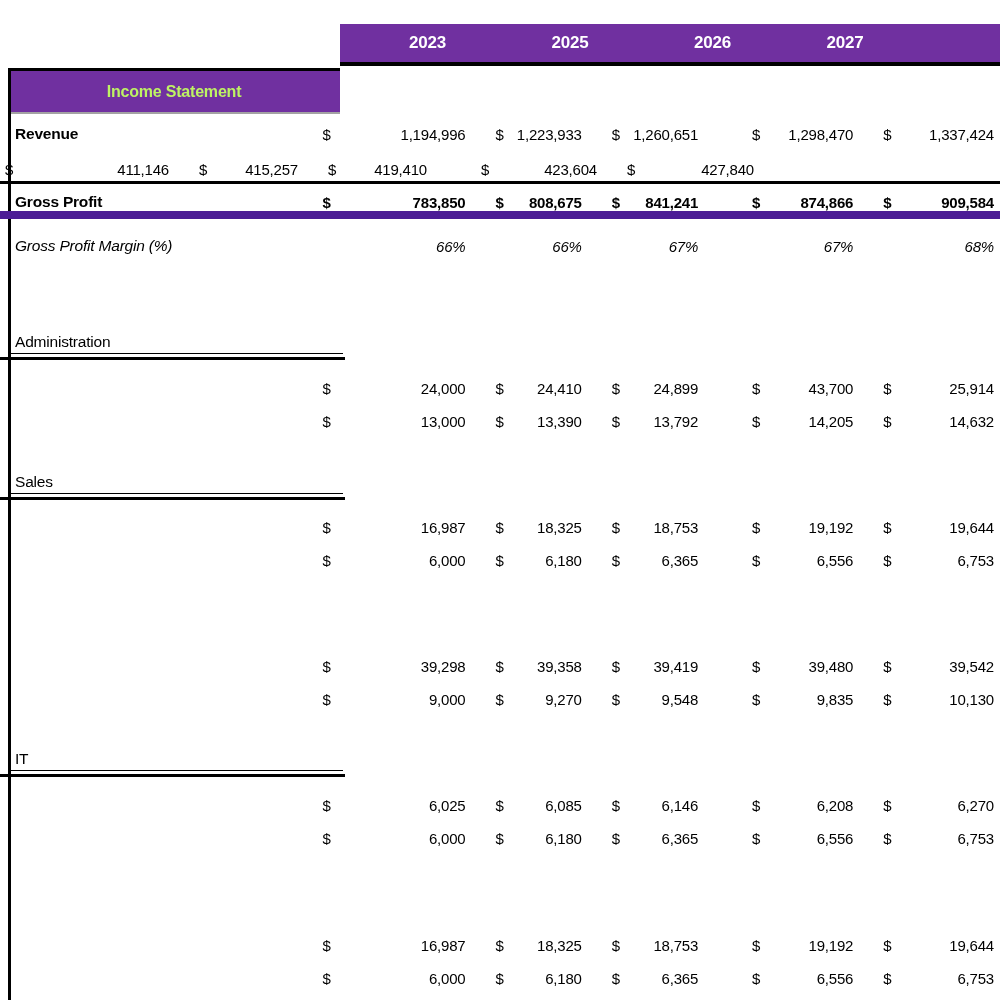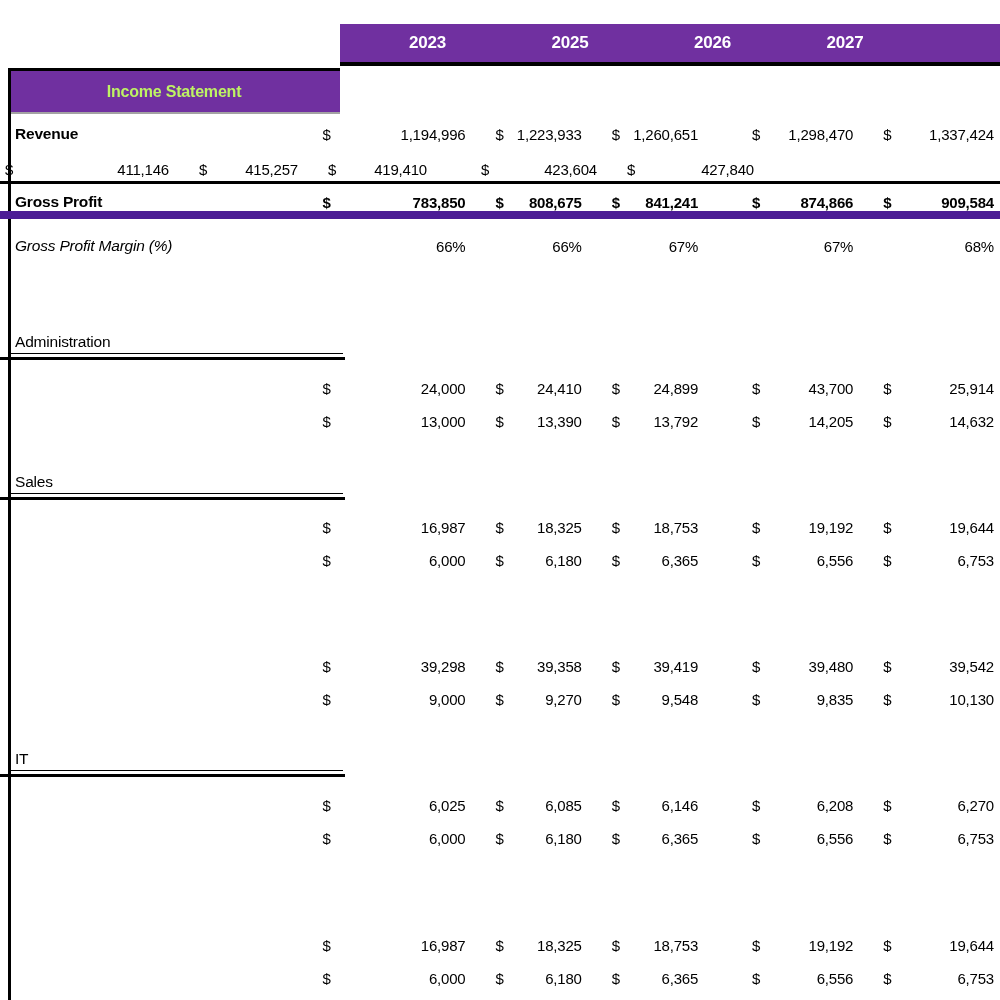--- a/index.html
+++ b/index.html
@@ -33,21 +33,21 @@
     font-weight:bold; font-size:15.5px; letter-spacing:-0.2px; white-space:nowrap;
   }
   .c {
     display:flex; justify-content:space-between; align-items:center;
     padding:0 6px 0 5px; box-sizing:border-box; font-size:15px; letter-spacing:-0.2px;
   }
   .c1 { width:175px; } .c2 { width:110px; } .c3 { width:110px; }
   .c4 { width:127px;margin-left:24px; } .c5 { width:138px; }
   .gp { border-top:3px solid #000; border-bottom:8px solid #4c1d95; height:38px; box-sizing:border-box; }
   .gp .cur, .gp .val { font-weight:bold; }
-  .pct { justify-content:flex-end; }
+  .pct { justify-content:flex-end; font-style:italic; }
   .gpm-lbl { font-weight:normal; font-style:italic;margin-top:20px; }
   
   .sec { height:37px; }
   .sec-wrap {
     position:relative; width:345px; height:100%;
     border-bottom:3px solid #000; box-sizing:border-box;
   }
   .sec-label {
     position:absolute; left:8px; right:2px; bottom:3px;
     border-bottom:1.5px solid #000; padding:0 0 2px 7px;

